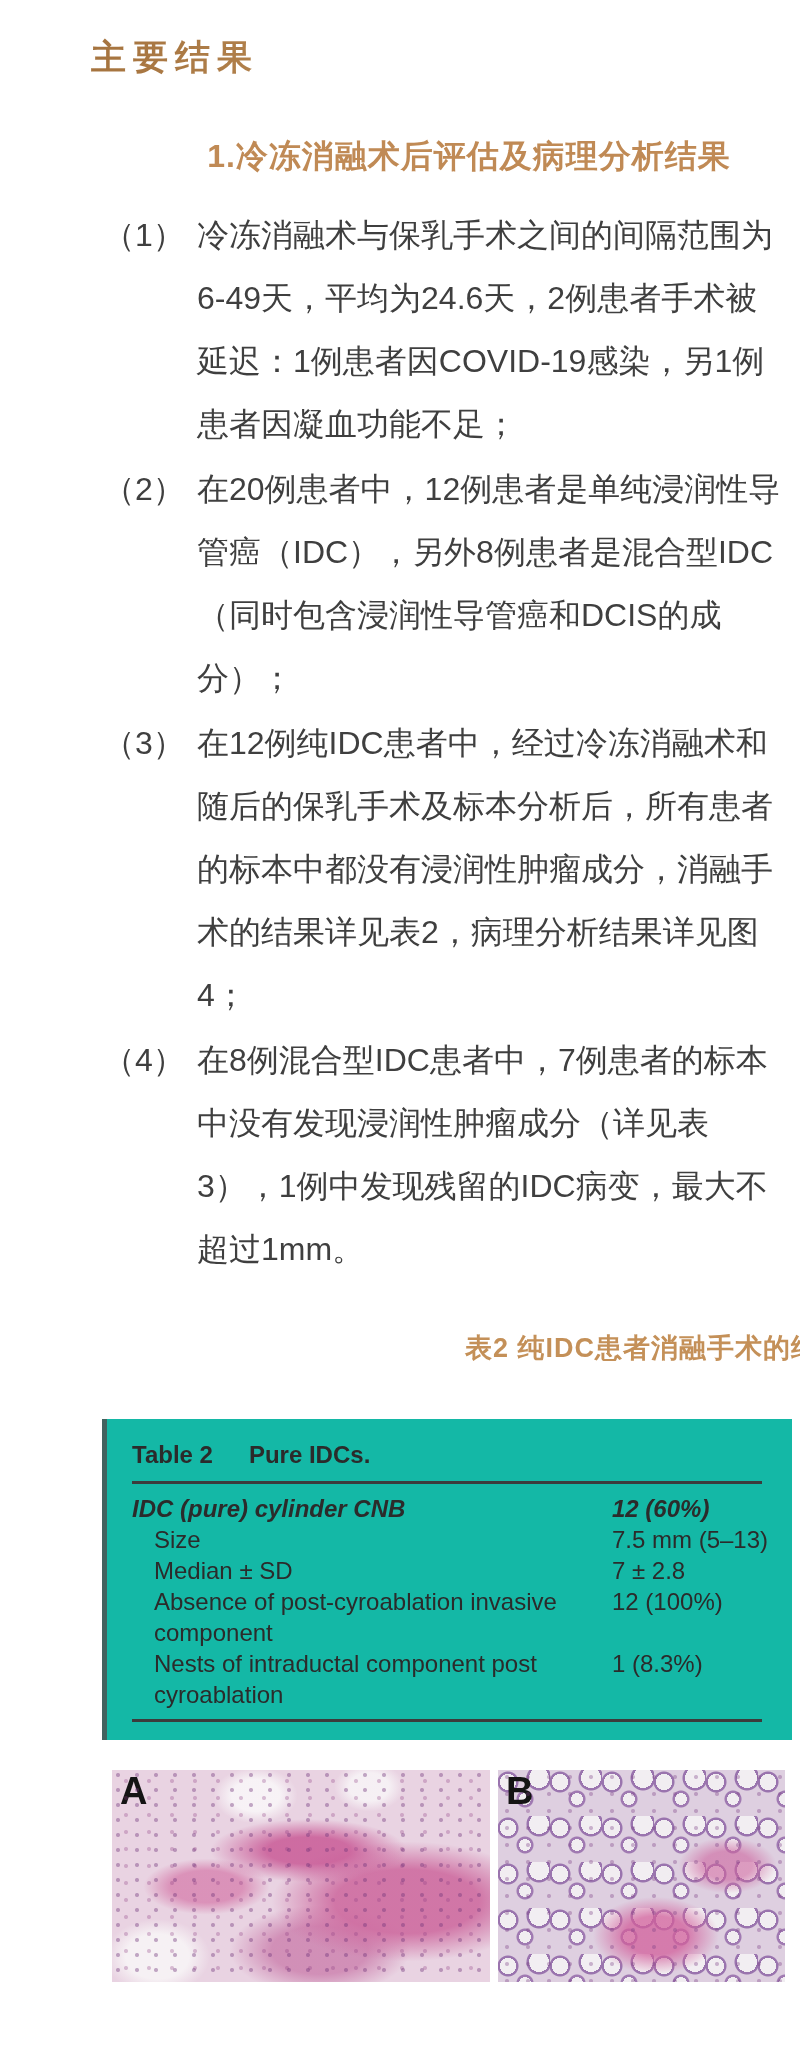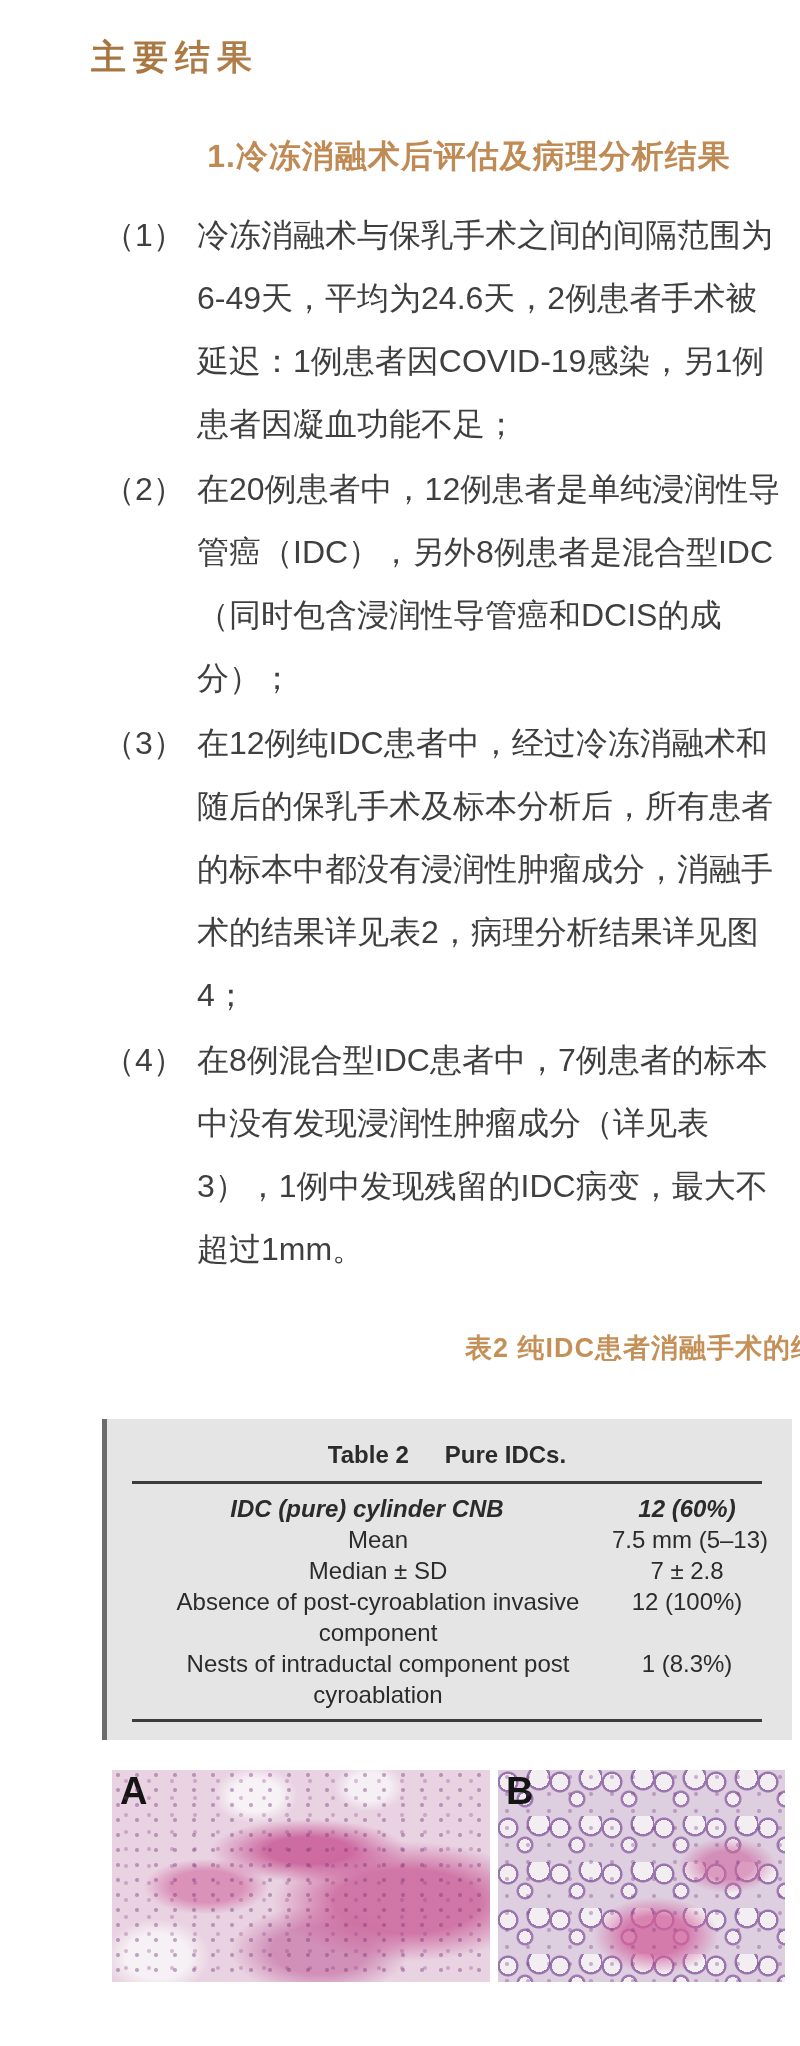--- a/index.html
+++ b/index.html
@@ -61,24 +61,23 @@
     letter-spacing:1px;
     color:#c49058;
     line-height:34px;
   }
   
   .journal-table{
     position:relative;
     margin:54px 0 0 55px;
     width:690px;
     box-sizing:border-box;
-    background:#e5e5e5;
+    background:#14b8a6;
     padding:16px 30px 18px 30px;
     color:#2b2b2b;
-    text-align:center;
   }
   .jt-edge{
     position:absolute;
     left:0;top:0;
     width:5px;height:100%;
     background:#4d4d4d;
     opacity:.8;
   }
   .jt-title{
     font-size:24px;
@@ -201,21 +200,21 @@
     <div class="jt-rule top"></div>
 
     <div class="jt-row italic">
       <span class="jt-label">IDC (pure) cylinder CNB</span>
       <span class="jt-value">12 (60%)</span>
     </div>
     <div class="jt-row italic">
       <span class="jt-value"></span>
     </div>
     <div class="jt-row indent">
-      <span class="jt-label">Mean</span>
+      <span class="jt-label">Size</span>
       <span class="jt-value">7.5 mm (5–13)</span>
     </div>
     <div class="jt-row indent">
       <span class="jt-label">Median ± SD</span>
       <span class="jt-value">7 ± 2.8</span>
     </div>
     <div class="jt-row indent">
       <span class="jt-label">Absence of post-cyroablation invasive component</span>
       <span class="jt-value">12 (100%)</span>
     </div>

